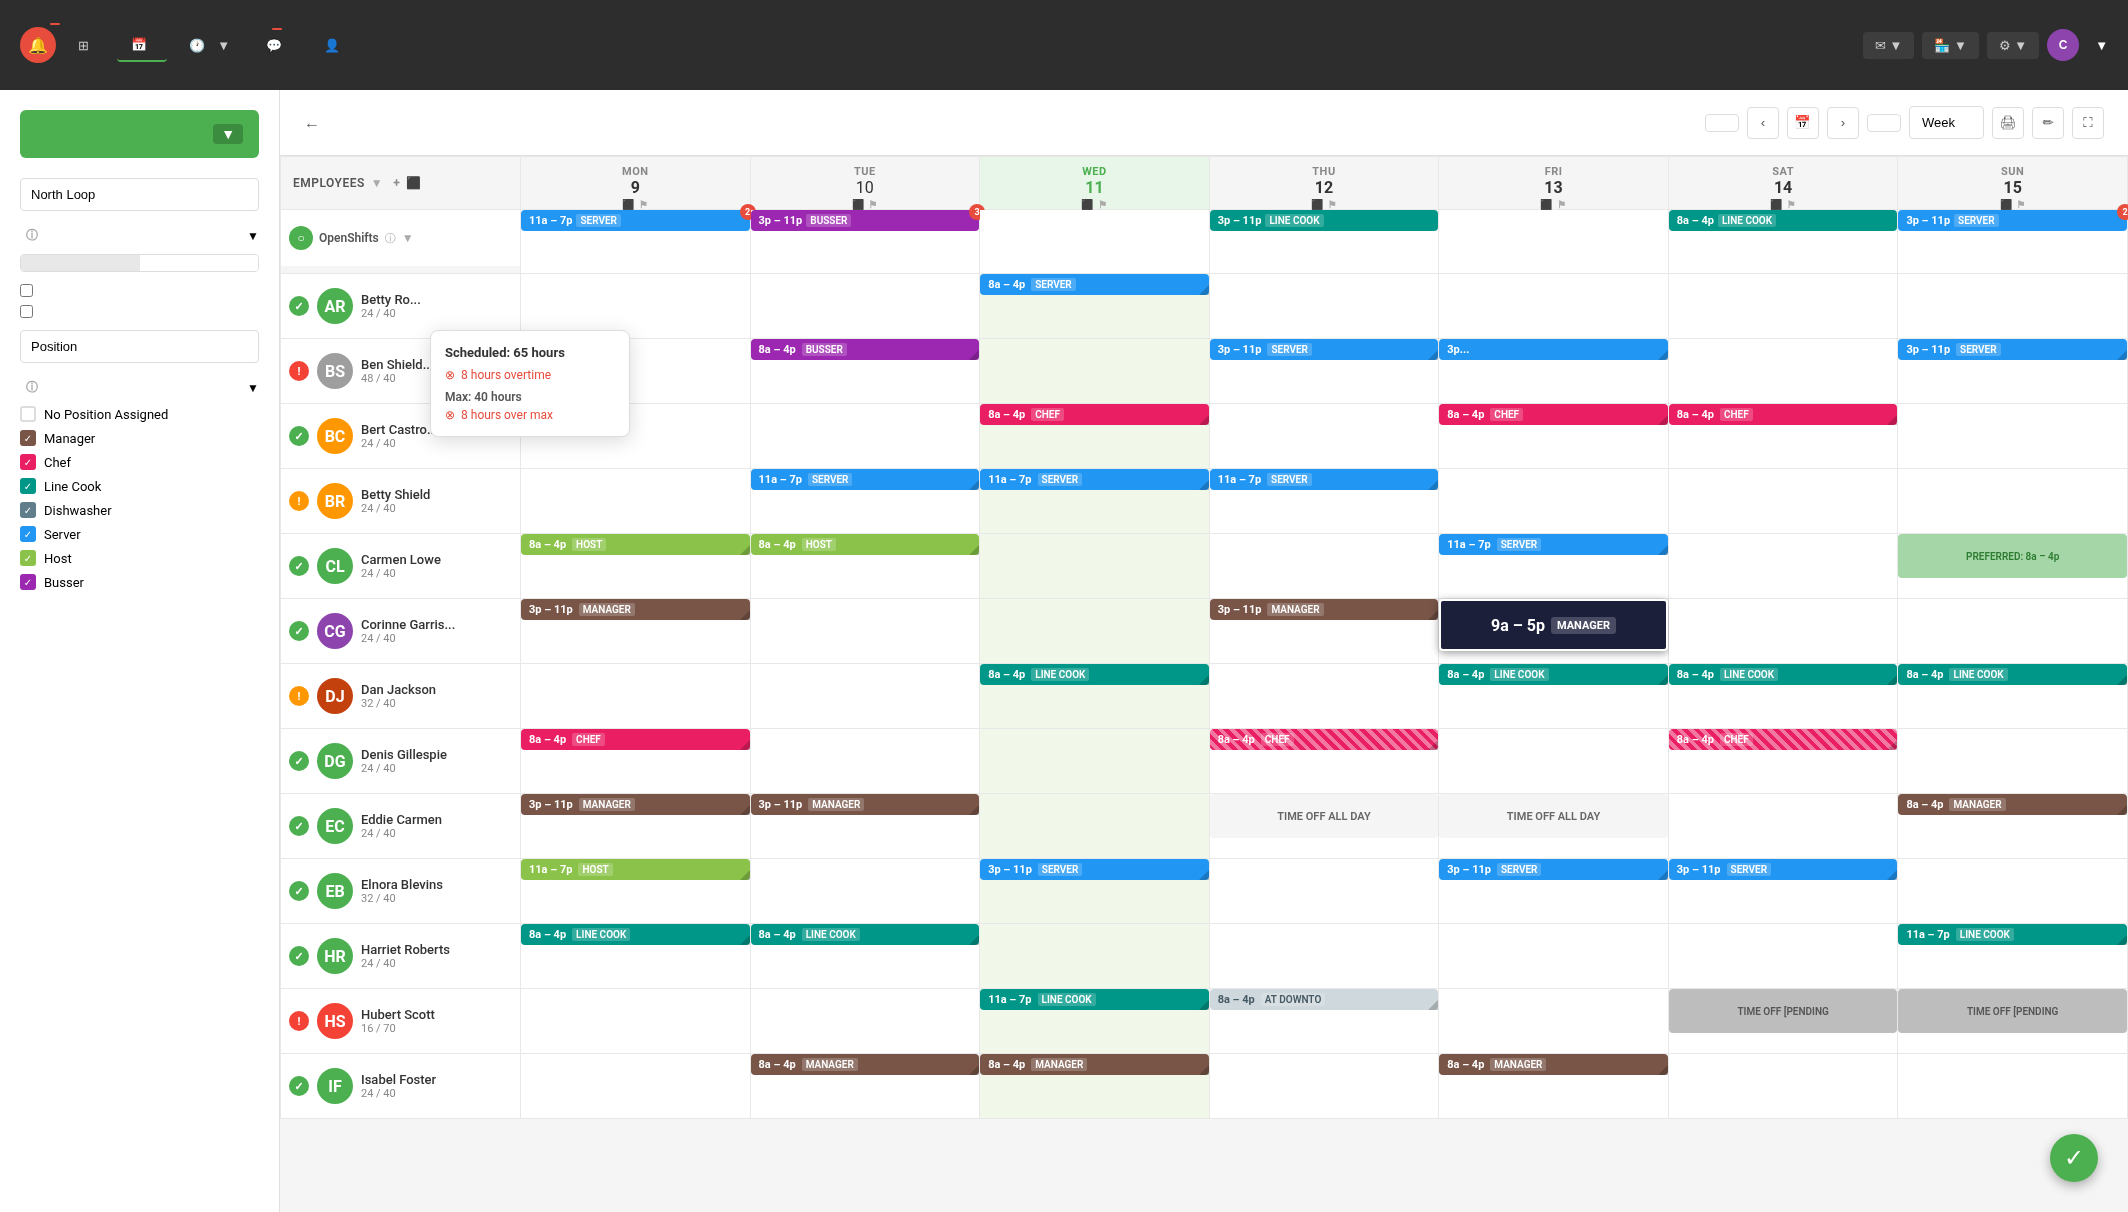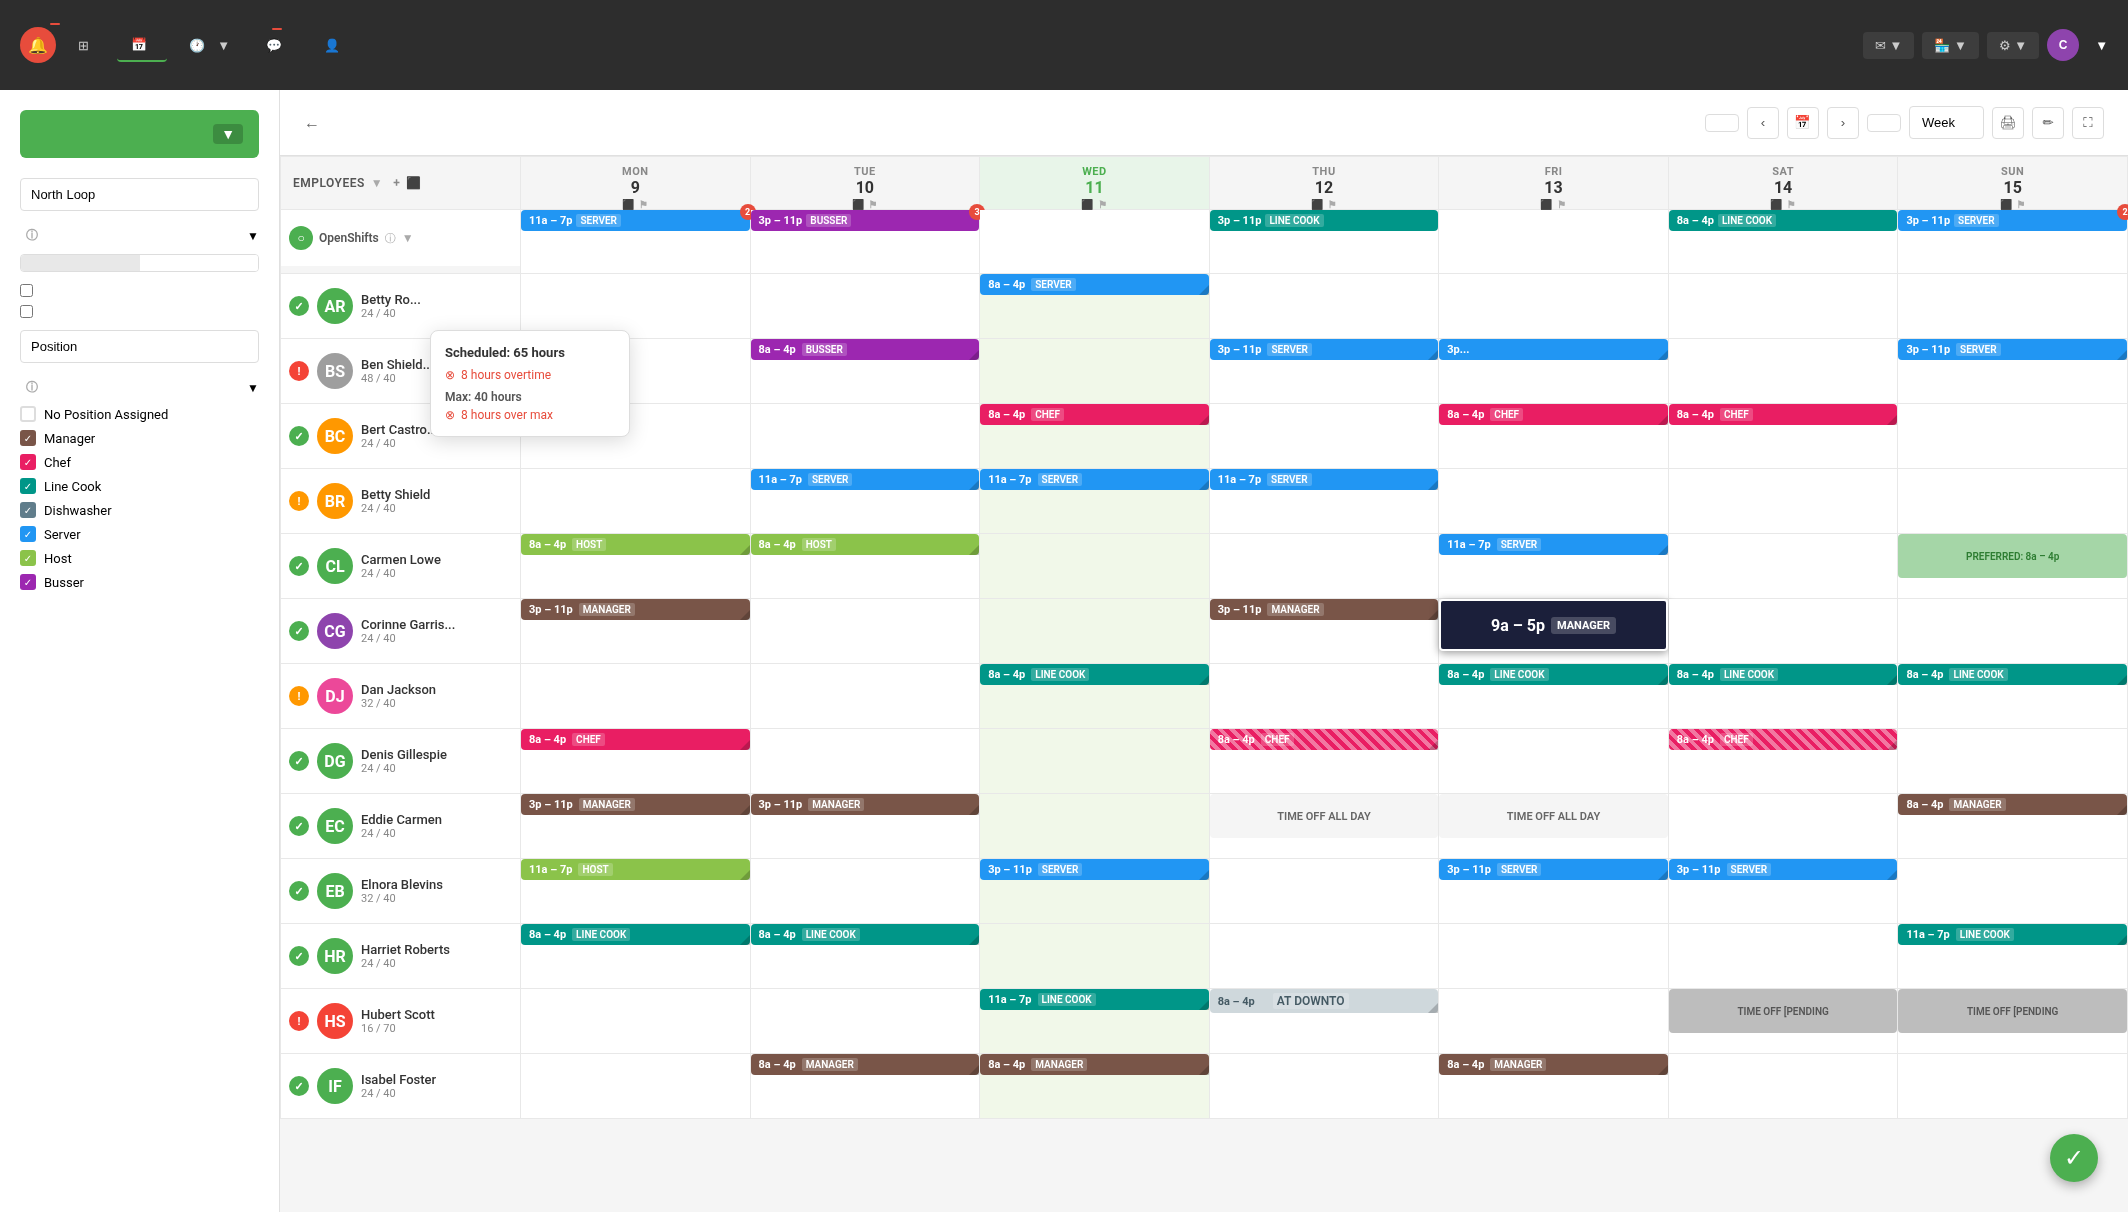--- a/index.html
+++ b/index.html
@@ -292,21 +292,21 @@
                   <div class="day-num" style="font-weight:bold;color:#333;">9</div>
                   <div class="day-icons">
                       <span style="font-size:10px;color:#aaa;cursor:pointer;">⬛</span>
                       <span style="font-size:10px;color:#aaa;cursor:pointer;">⚑</span>
                     </div>
                 </div>
               </th>
               <th>
                 <div class="header-day">
                   <div class="day-name">TUE</div>
-                  <div class="day-num" style="font-weight:bold;color:#333;">10</div>
+                  <div class="day-num" style="font-weight:normal;color:#333;">10</div>
                   <div class="day-icons">
                       <span style="font-size:10px;color:#aaa;cursor:pointer;">⬛</span>
                       <span style="font-size:10px;color:#aaa;cursor:pointer;">⚑</span>
                     </div>
                 </div>
               </th>
               <th style="background:#e8f5e9;">
                 <div class="header-day" style="background:#e8f5e9;">
                   <div class="day-name" style="color:#4caf50;">WED</div>
                   <div class="day-num" style="font-weight:bold;color:#4caf50;">11</div>
@@ -626,21 +626,21 @@
                   <div style="height:44px;cursor:pointer;"></div>
                 </td>
                 <td class="shift-cell">
                   <div style="height:44px;cursor:pointer;"></div>
                 </td>
               </tr>
               <tr>
                 <td>
                   <div class="emp-cell">
     <div style="width:20px;height:20px;border-radius:50%;background:#ff9800;display:flex;align-items:center;justify-content:center;color:white;font-size:11px;font-weight:bold;flex-shrink:0;">!</div>
-    <div class="emp-avatar" style="background:#ec4899;">DJ</div>
+    <div class="emp-avatar" style="background:#c2410c;">DJ</div>
     <div class="emp-info">
       <div class="emp-name">Dan Jackson</div>
       <div class="emp-hours">32 / 40</div>
     </div>
   </div>
                 </td>
                 <td class="shift-cell">
                   <div style="height:44px;cursor:pointer;"></div>
                 </td>
                 <td class="shift-cell">
@@ -845,21 +845,21 @@
                 <td class="shift-cell">
                   <div style="height:44px;cursor:pointer;"></div>
                 </td>
                 <td class="shift-cell" style="background: rgb(241, 248, 233);"><div class="shift-block" style="background:#009688;color:white;position:relative;">
           <span style="font-weight:700;font-size:11px;">11a – 7p</span>
           <span style="font-size:10px;background:rgba(255,255,255,0.2);padding:1px 4px;border-radius:2px;margin-left:2px;">LINE COOK</span>
           <span style="position:absolute;bottom:0;right:0;width:0;height:0;border-style:solid;border-width:0 0 10px 10px;border-color:transparent transparent rgba(0,0,0,0.2) transparent;"></span>
         </div></td>
                 <td class="shift-cell"><div class="shift-block" style="background:#cfd8dc;color:#455a64;position:relative;">
           <span style="font-weight:700;font-size:11px;">8a – 4p</span>
-          <span style="font-size:12px;background:rgba(255,255,255,0.2);padding:1px 4px;border-radius:2px;margin-left:14px;">AT DOWNTO</span>
+          <span style="font-size:10px;background:rgba(255,255,255,0.2);padding:1px 4px;border-radius:2px;margin-left:2px;">AT DOWNTO</span>
           <span style="position:absolute;bottom:0;right:0;width:0;height:0;border-style:solid;border-width:0 0 10px 10px;border-color:transparent transparent rgba(0,0,0,0.2) transparent;"></span>
         </div></td>
                 <td class="shift-cell">
                   <div style="height:44px;cursor:pointer;"></div>
                 </td>
                 <td class="shift-cell">
                   <div style="background:#bdbdbd;color:#555;border-radius:4px;padding:4px 6px;font-size:10px;font-weight:600;cursor:pointer;height:44px;display:flex;align-items:center;justify-content:center;white-space:nowrap;overflow:hidden;">TIME OFF [PENDING</div>
                 </td>
                 <td class="shift-cell">
                   <div style="background:#bdbdbd;color:#555;border-radius:4px;padding:4px 6px;font-size:10px;font-weight:600;cursor:pointer;height:44px;display:flex;align-items:center;justify-content:center;white-space:nowrap;overflow:hidden;">TIME OFF [PENDING</div>

